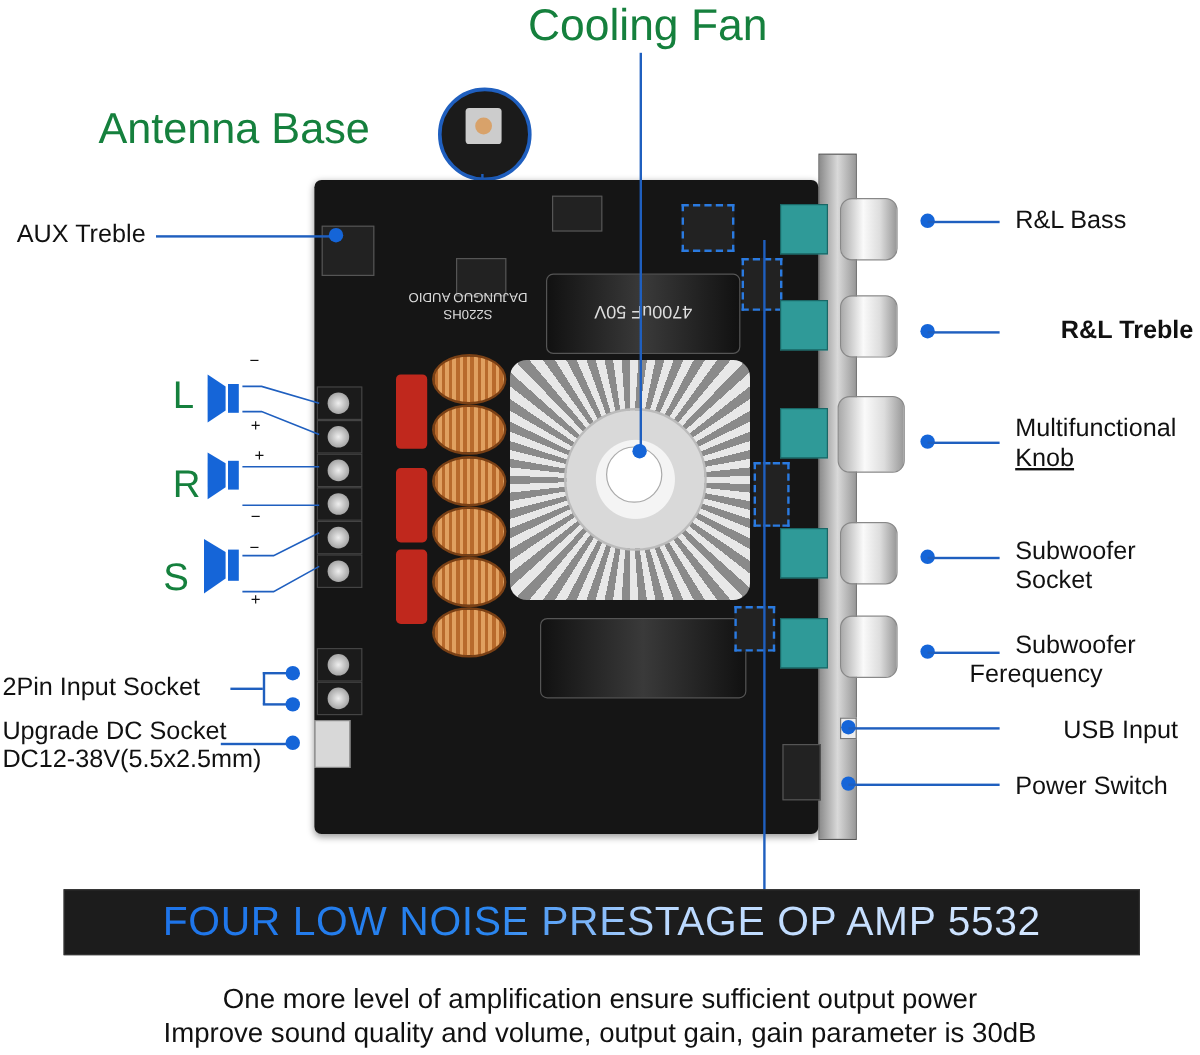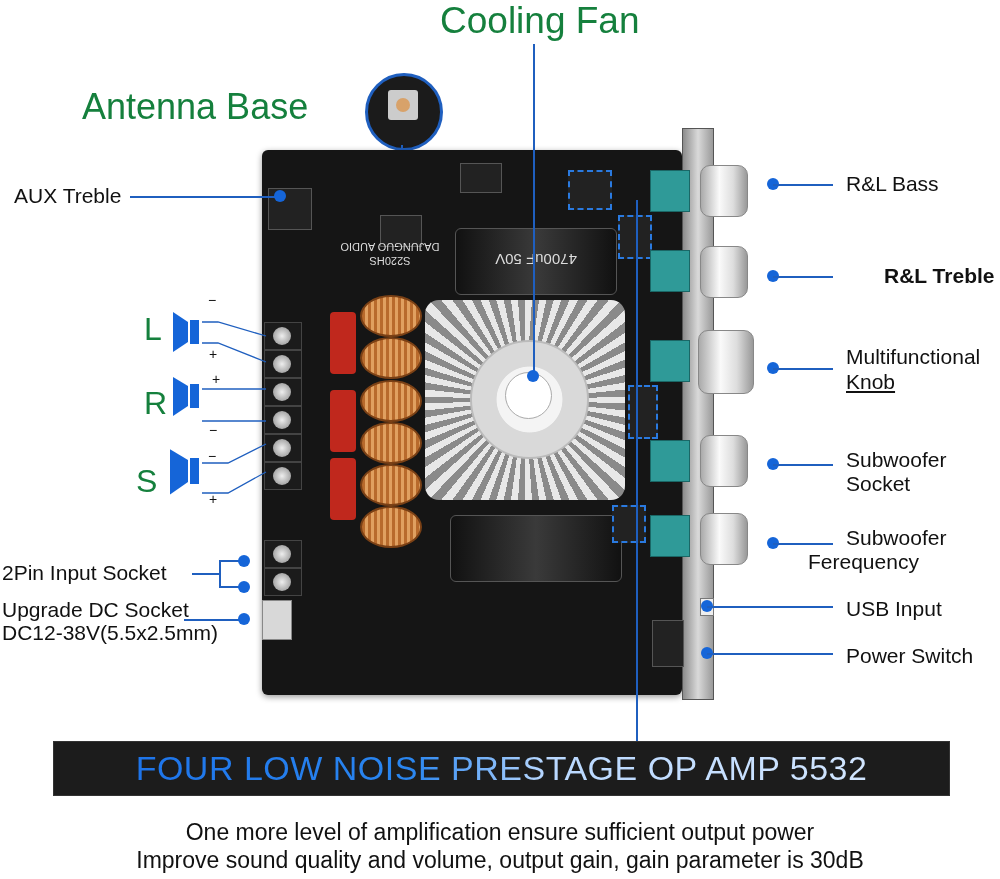--- a/index.html
+++ b/index.html
@@ -187,21 +187,21 @@
 <div class="lbl" style="left:846px;top:447px;">Subwoofer</div>
 <div class="lbl" style="left:846px;top:471px;">Socket</div>
 
 <div class="dot" style="left:767px;top:537px;"></div>
 <div class="line" style="left:773px;top:543px;width:60px;"></div>
 <div class="lbl" style="left:846px;top:525px;">Subwoofer</div>
 <div class="lbl" style="left:808px;top:549px;">Ferequency</div>
 
 <div class="dot" style="left:701px;top:600px;"></div>
 <div class="line" style="left:707px;top:606px;width:126px;"></div>
-<div class="lbl" style="left:846px;top:596px;">USB Input</div>
+<div class="lbl" style="left:886px;top:596px;">USB Input</div>
 
 <div class="dot" style="left:701px;top:647px;"></div>
 <div class="line" style="left:707px;top:653px;width:126px;"></div>
 <div class="lbl" style="left:846px;top:643px;">Power Switch</div>
 
 <div class="banner">
   <div class="banner-txt">FOUR LOW NOISE PRESTAGE OP AMP 5532</div>
 </div>
 
 <div class="desc" style="top:818px;">One more level of amplification ensure sufficient output power</div>

